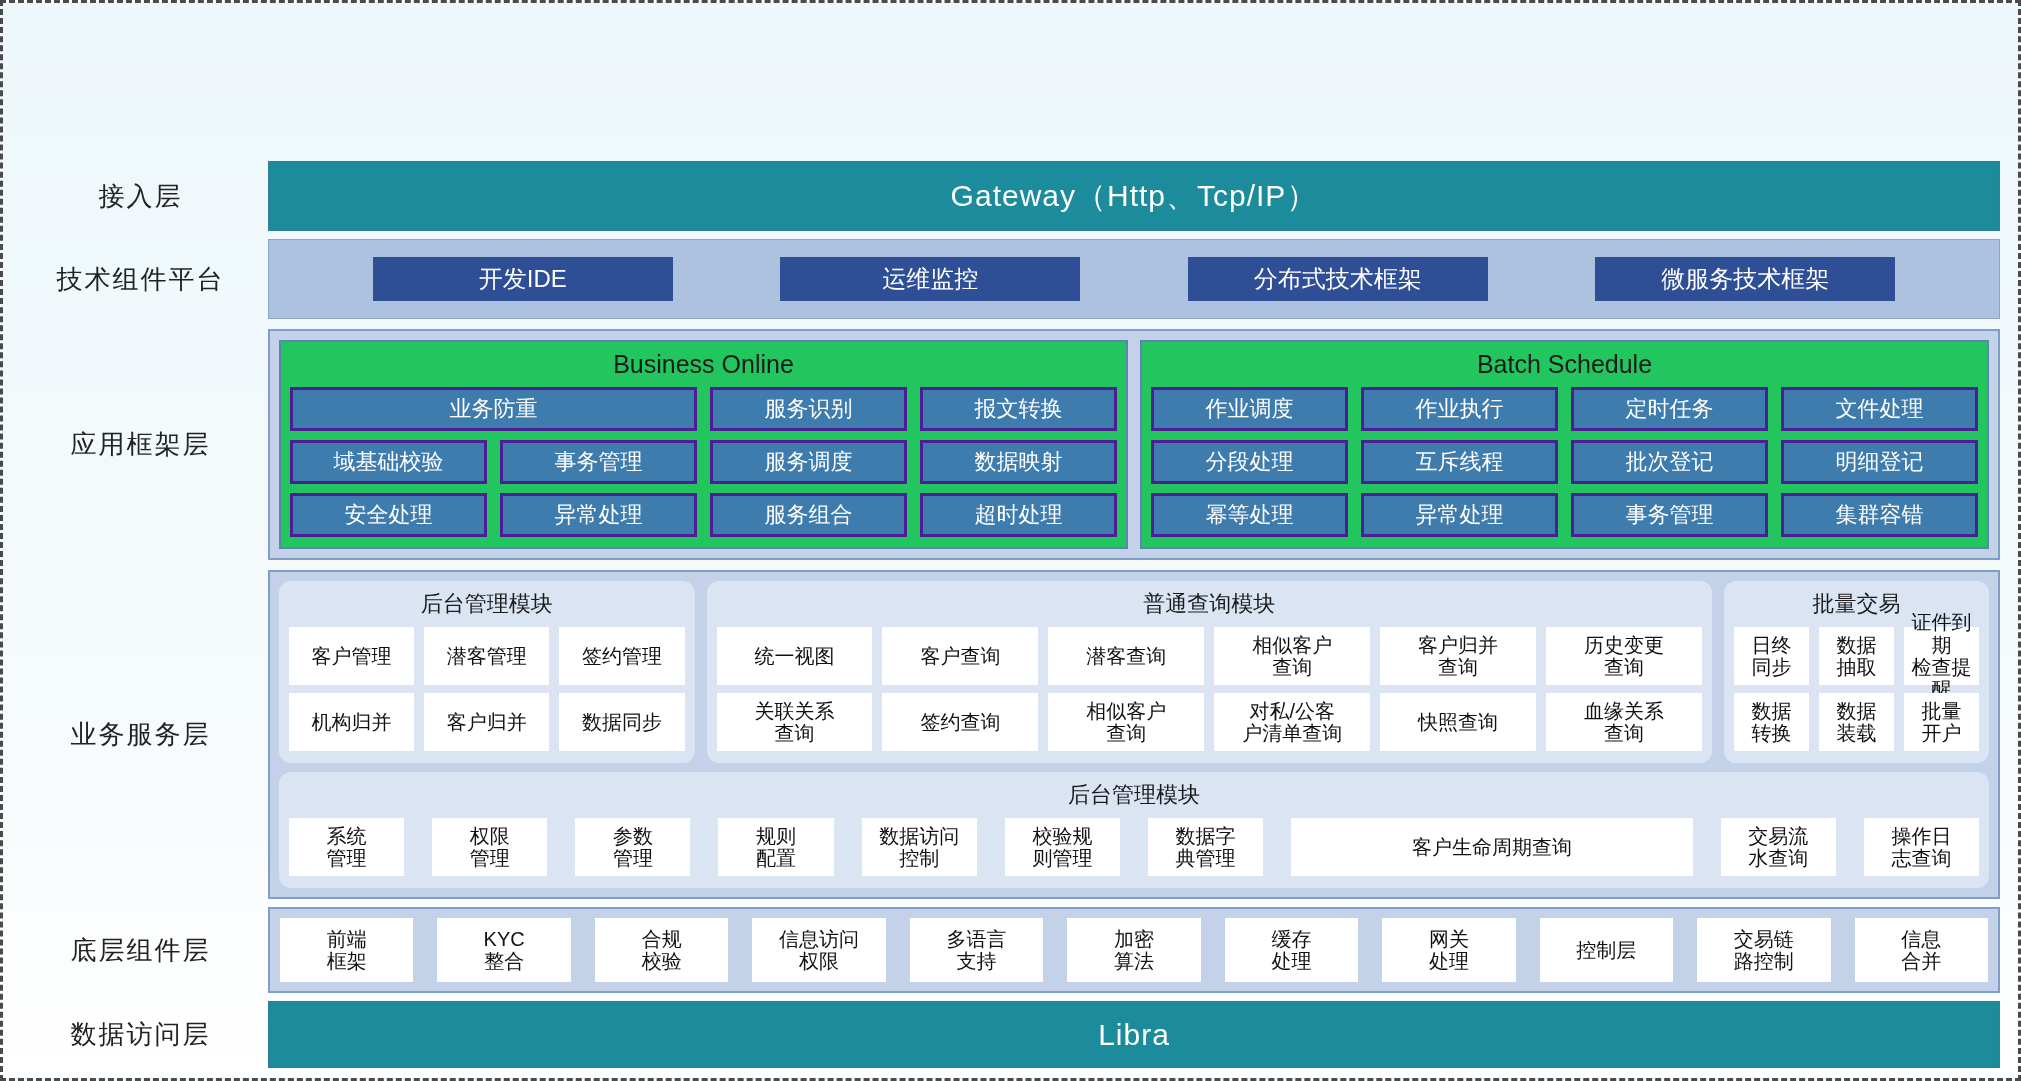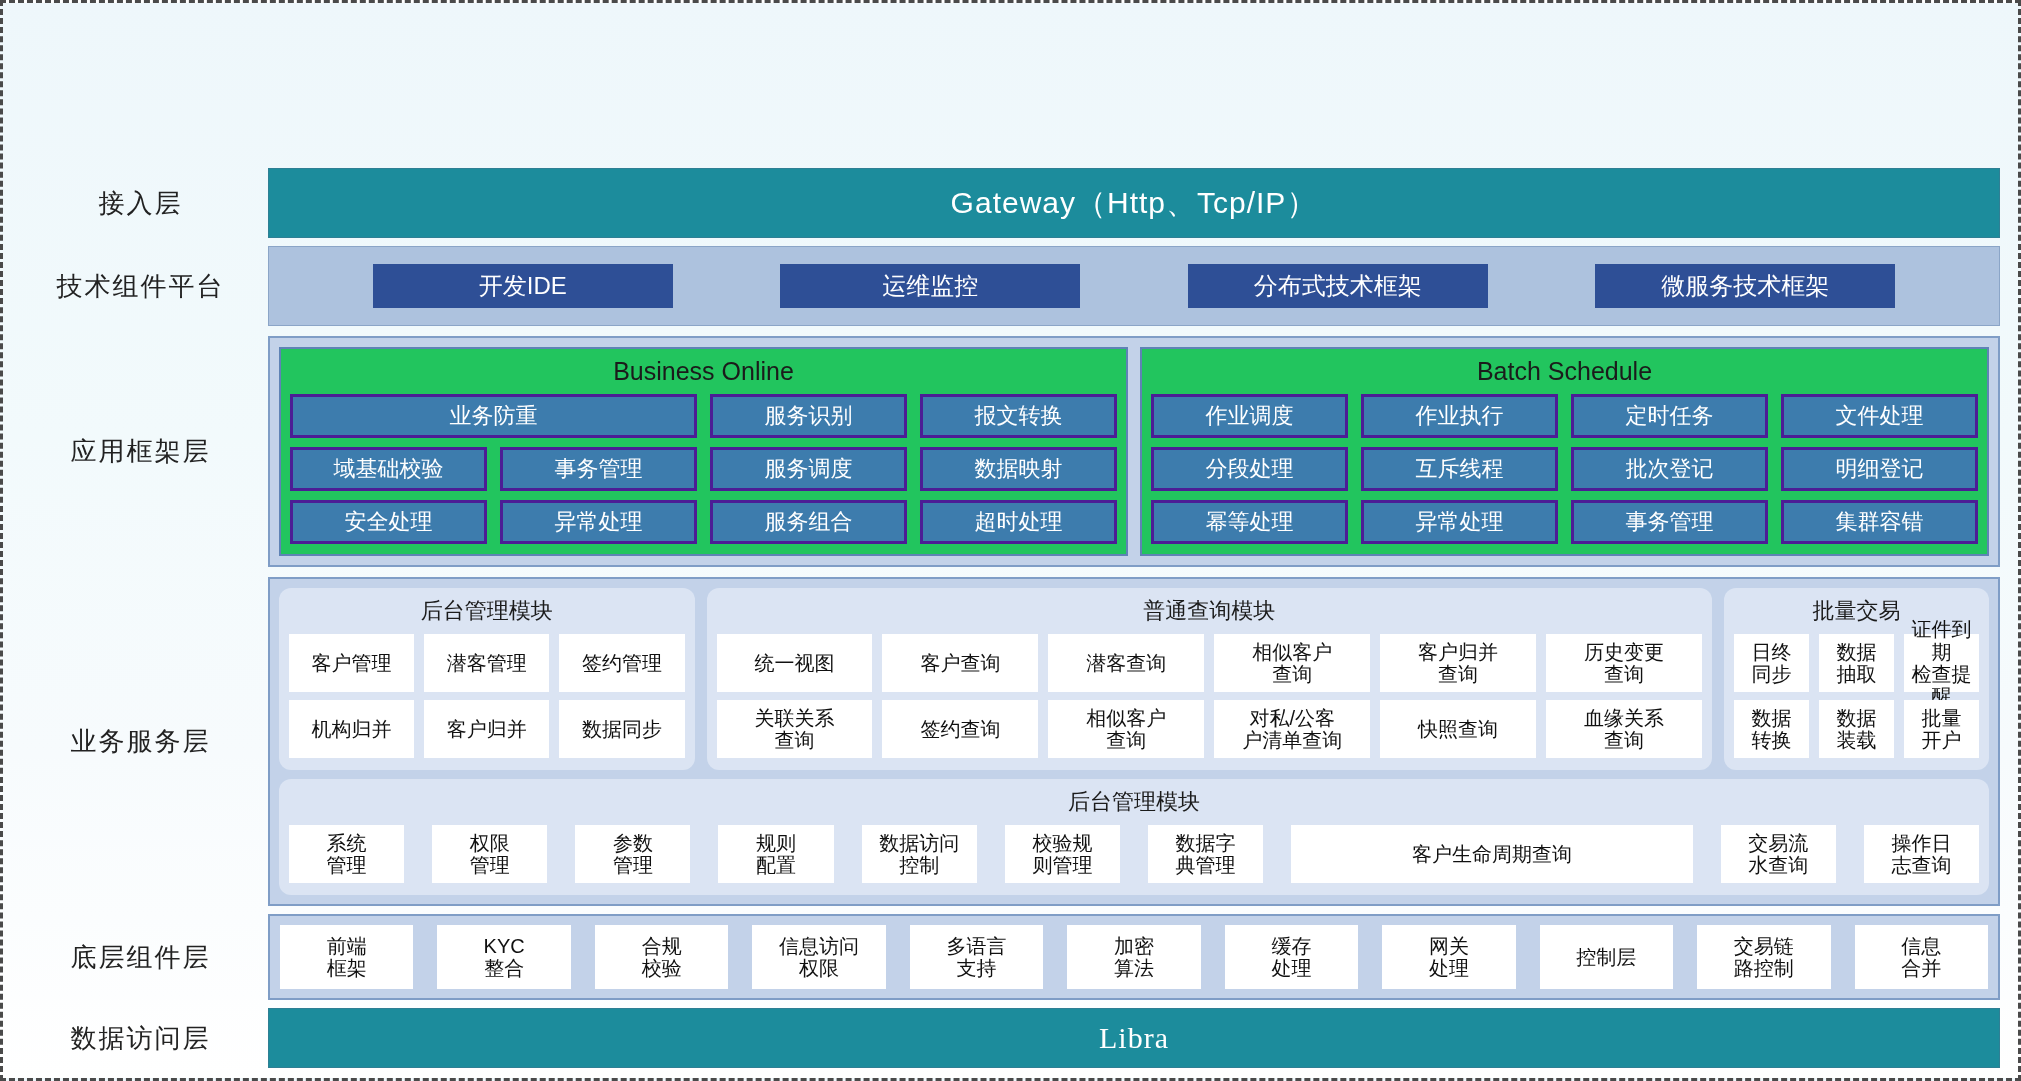--- a/index.html
+++ b/index.html
@@ -42,21 +42,21 @@
     background: #1c8c9c;
     border: 1px solid #2f7f94;
     color: #ffffff;
     font-size: 30px;
     display: flex;
     align-items: center;
     justify-content: center;
     letter-spacing: 1px;
   }
   .banner-gateway { height: 70px; }
-  .banner-libra   { height: 60px; font-family: Liberation Serif, serif; }
+  .banner-libra   { height: 67px; }
 
   
   .tech-band {
     background: #adc2de;
     border: 1px solid #8ba5c7;
     height: 80px;
     display: flex;
     align-items: center;
     justify-content: space-around;
     padding: 0 50px;

